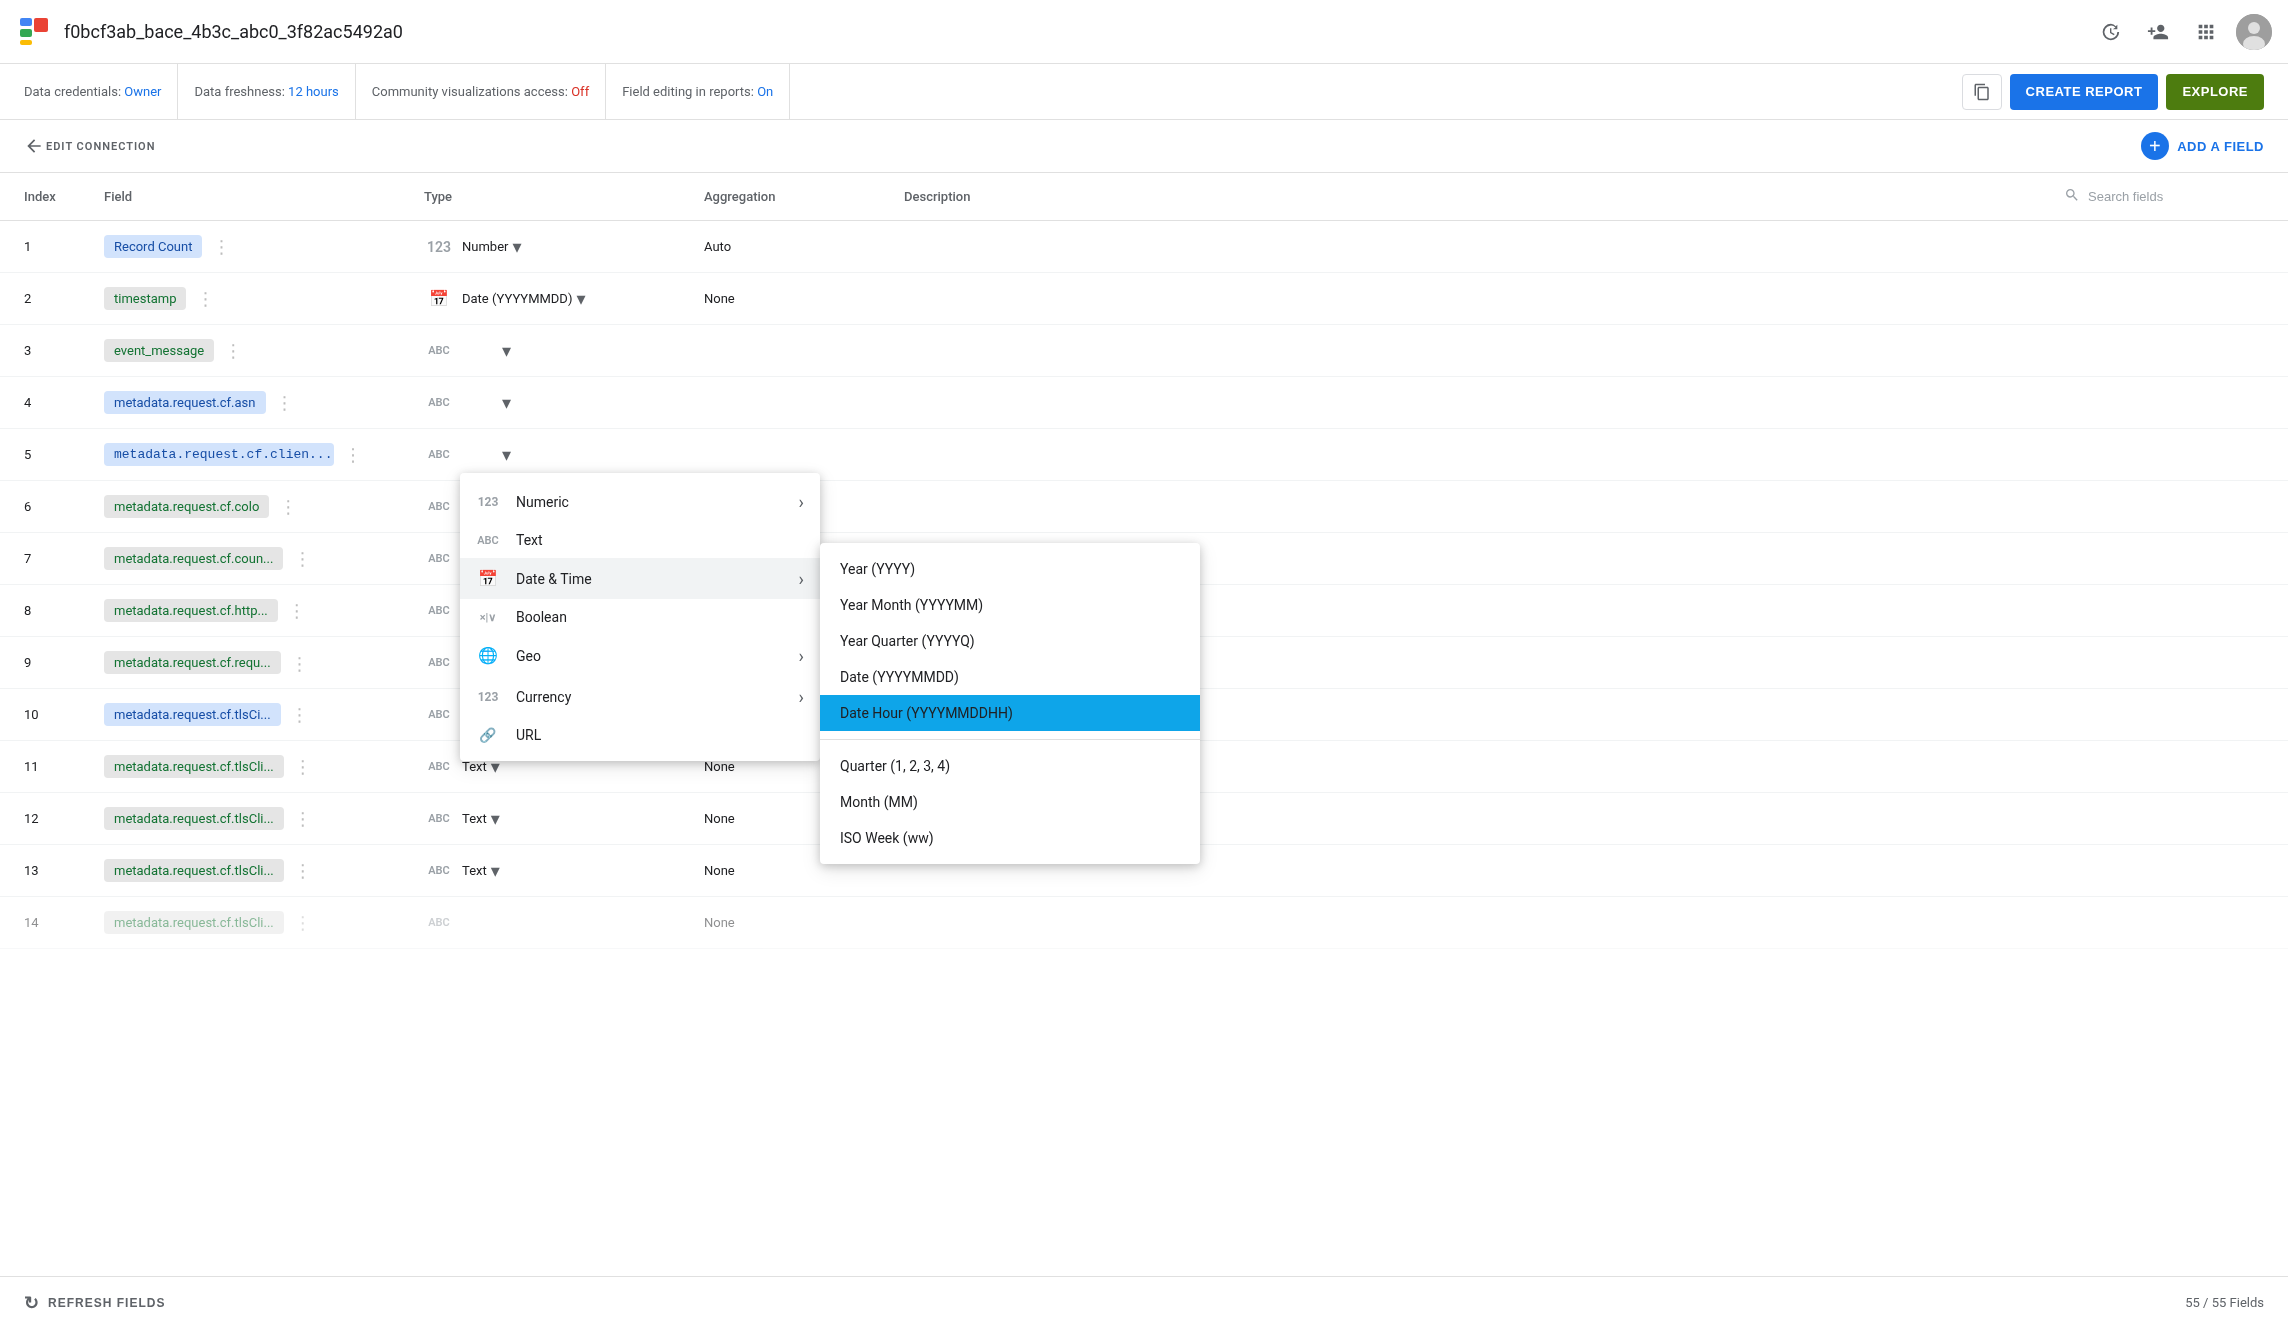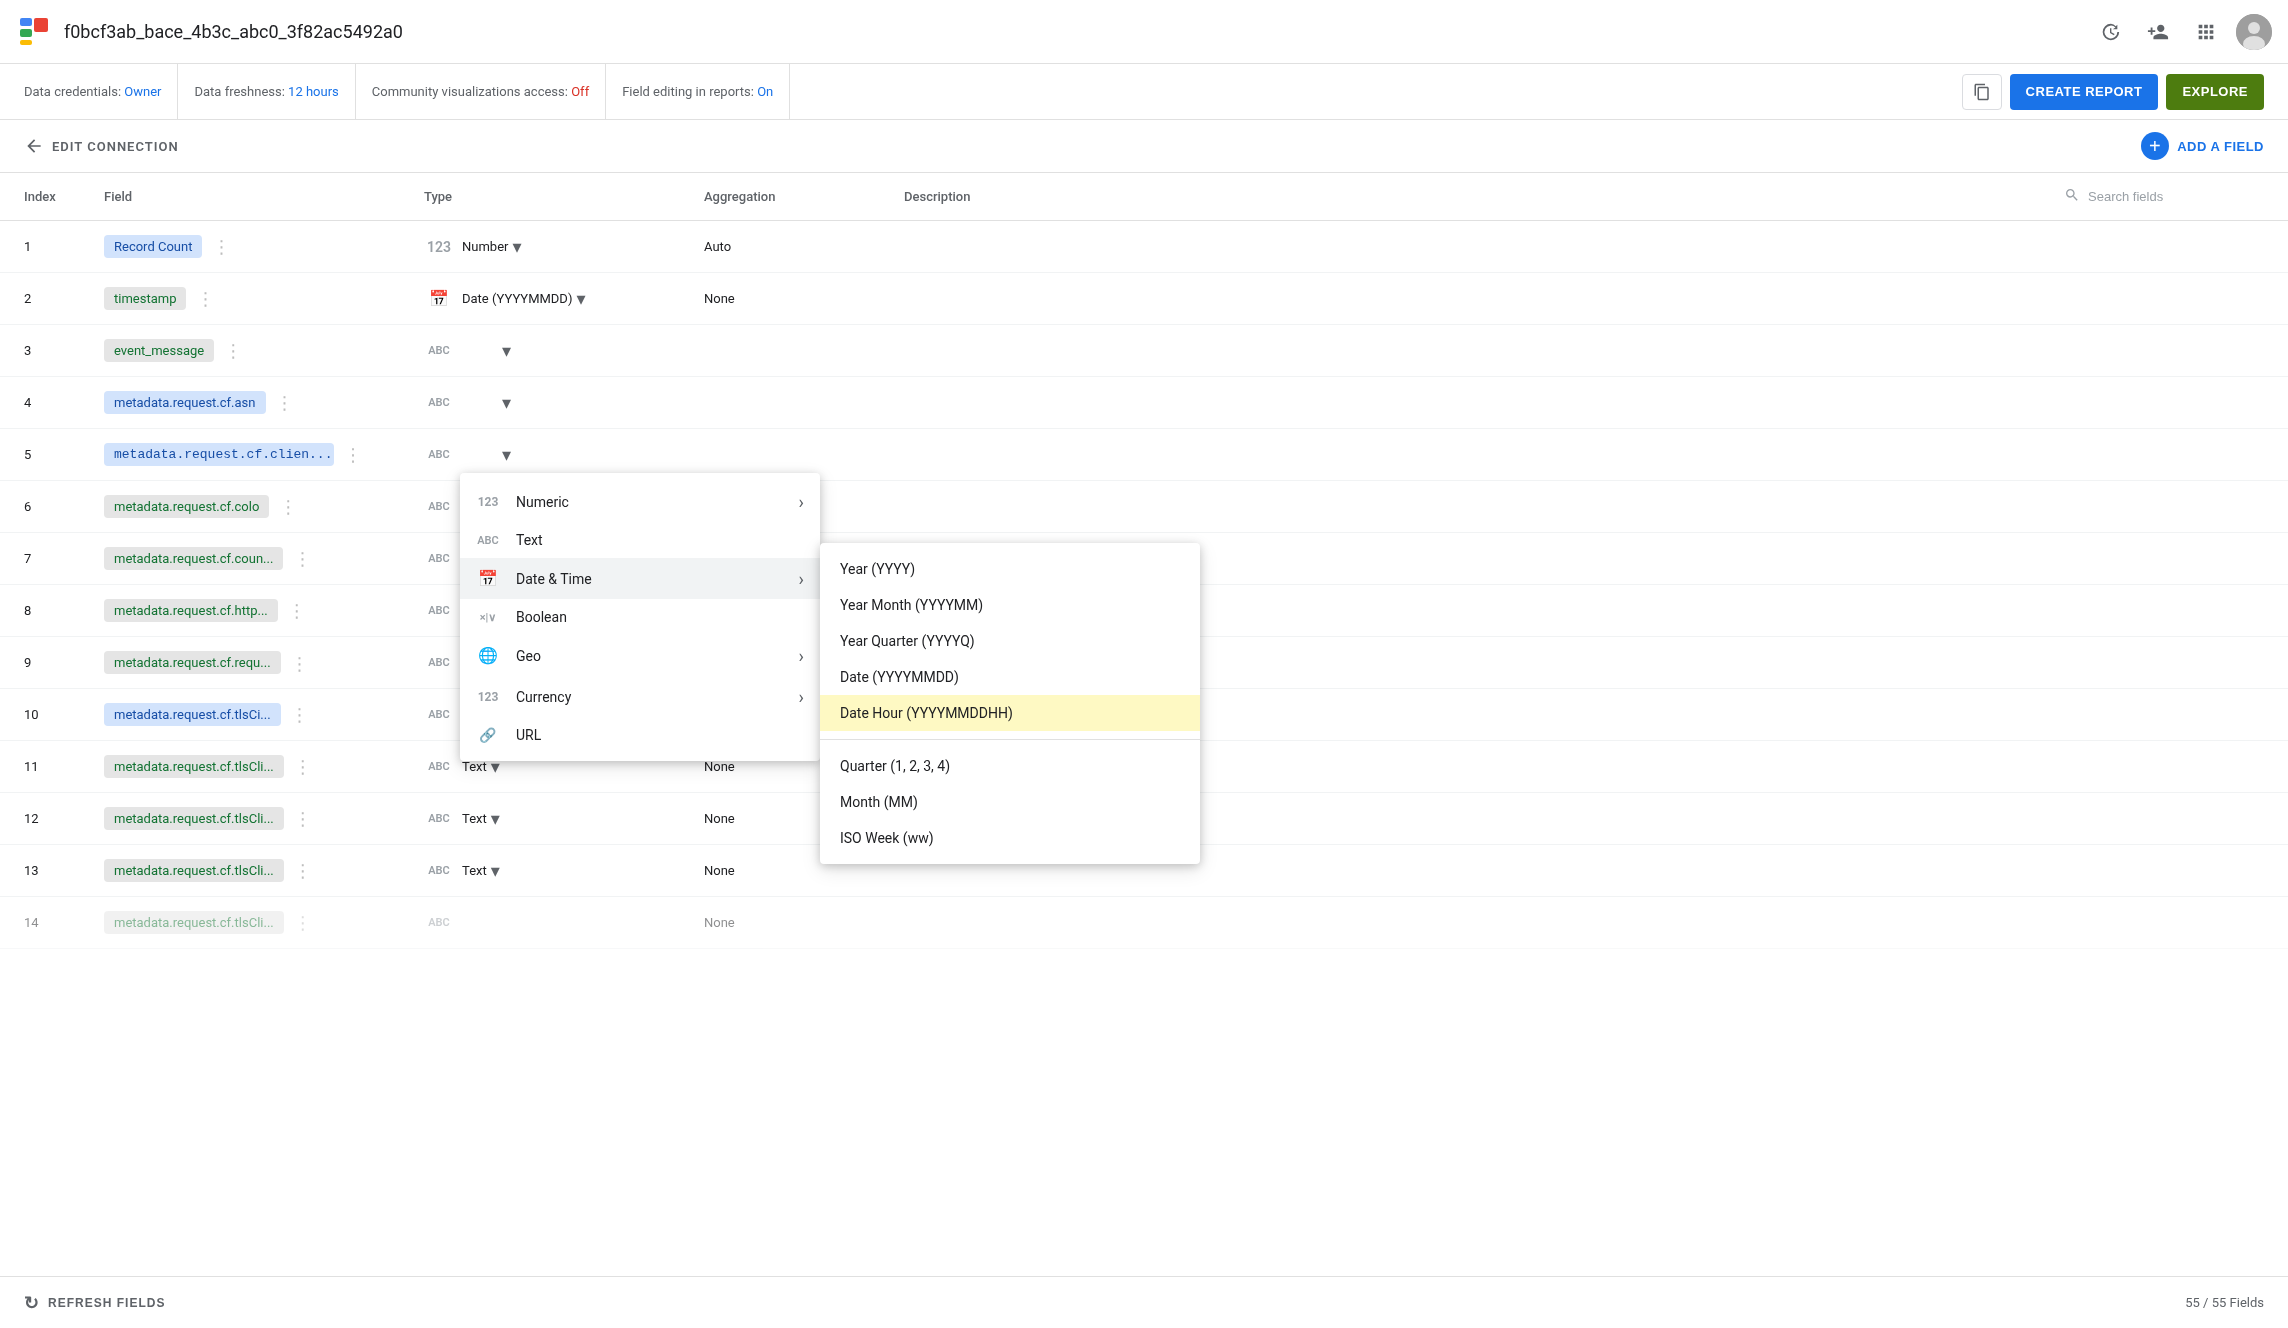--- a/index.html
+++ b/index.html
@@ -124,26 +124,26 @@
     }
     .back-btn {
       display: flex; align-items: center;
       cursor: pointer;
       color: #5f6368;
       font-size: 13px;
       gap: 4px;
       background: none; border: none;
     }
     .edit-connection-title {
-      font-size: 13px;
+      font-size: 11px;
       font-weight: 600;
       color: #5f6368;
       letter-spacing: 1px;
       text-transform: uppercase;
-      margin-left: 8px;
+      margin-left: 2px;
     }
     .add-field-btn {
       margin-left: auto;
       display: flex;
       align-items: center;
       gap: 8px;
       cursor: pointer;
       color: #1a73e8;
       font-size: 13px;
       font-weight: 600;
@@ -296,21 +296,21 @@
       padding: 8px 0;
     }
     .submenu-item {
       display: flex;
       align-items: center;
       padding: 10px 20px;
       cursor: pointer;
       font-size: 14px;
       color: #202124;
     }
-    .submenu-item.highlighted { background: #fef9c3; }
+    .submenu-item.highlighted { background: #0ea5e9; }
     .submenu-divider {
       height: 1px;
       background: #e0e0e0;
       margin: 8px 0;
     }
 
     
     .bottom-bar {
       position: fixed;
       bottom: 0;

